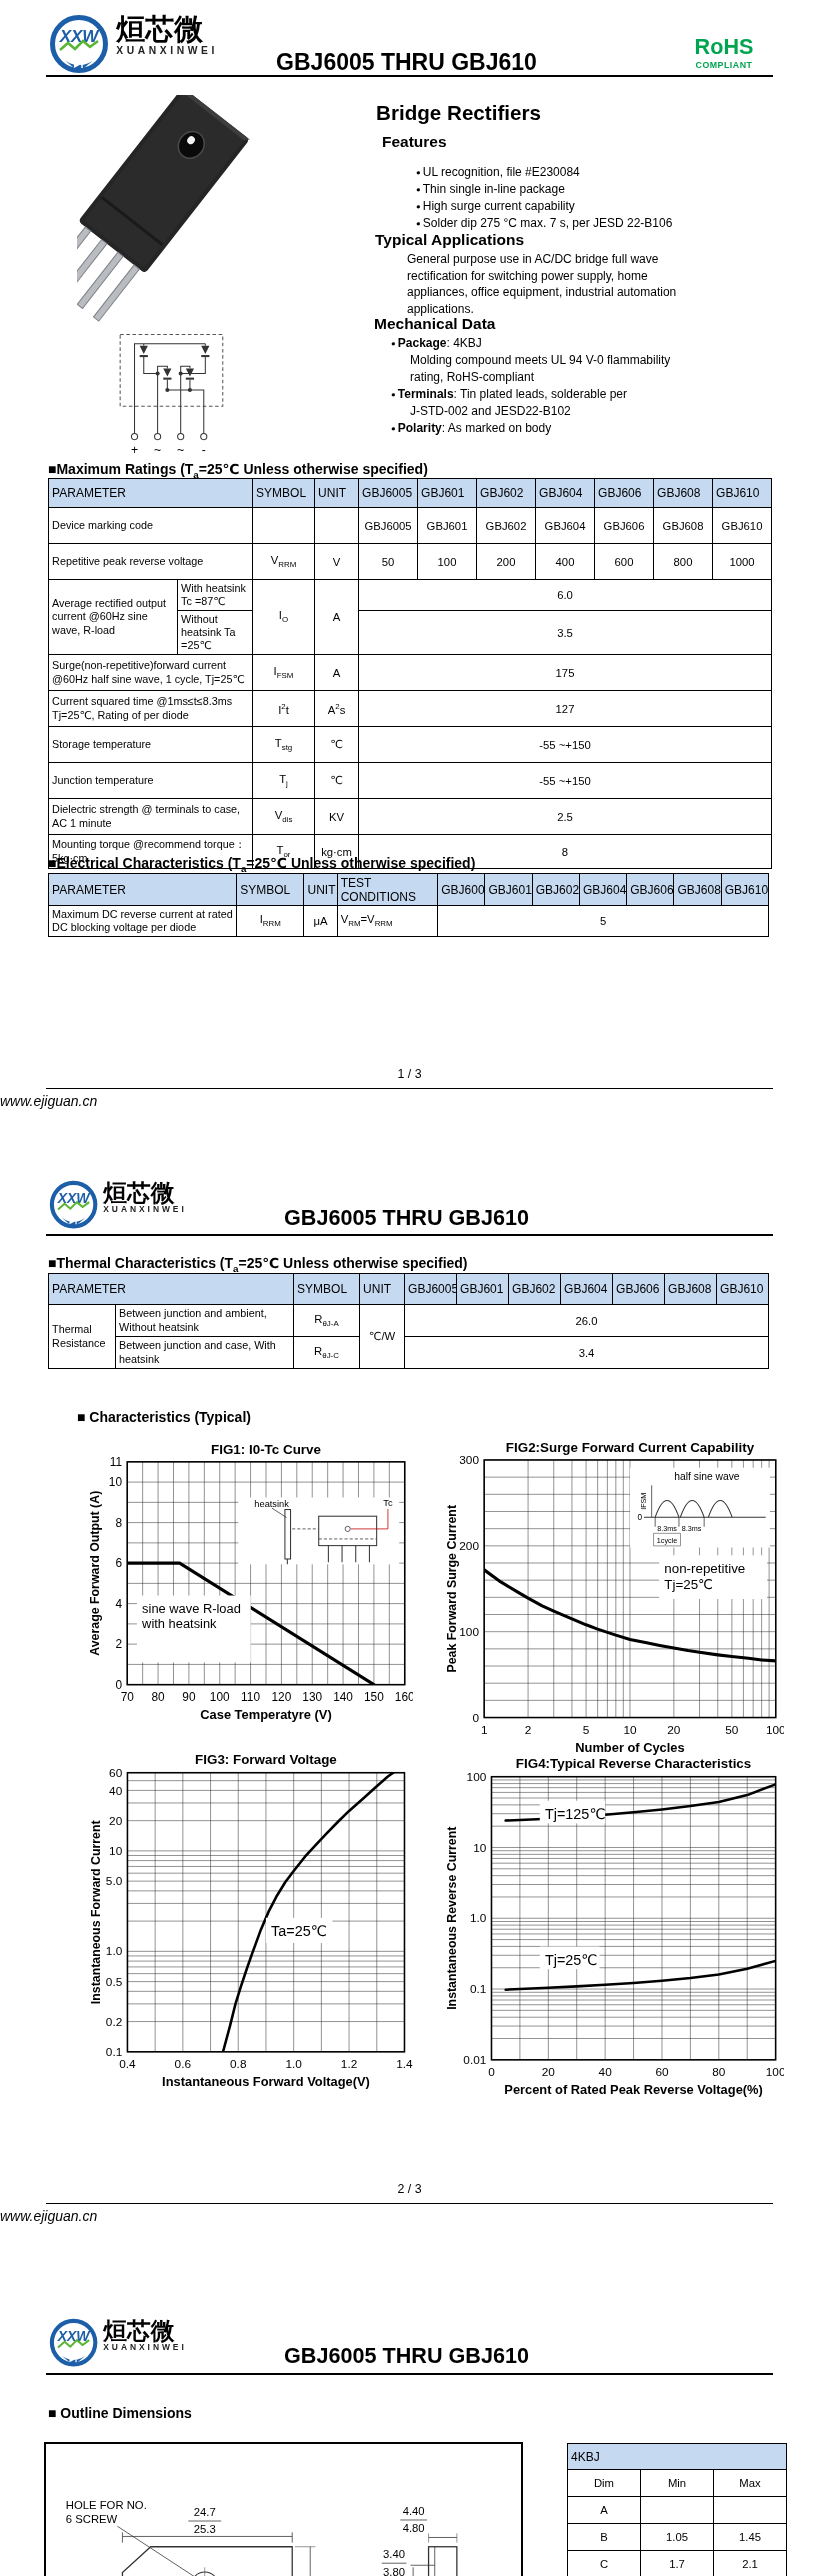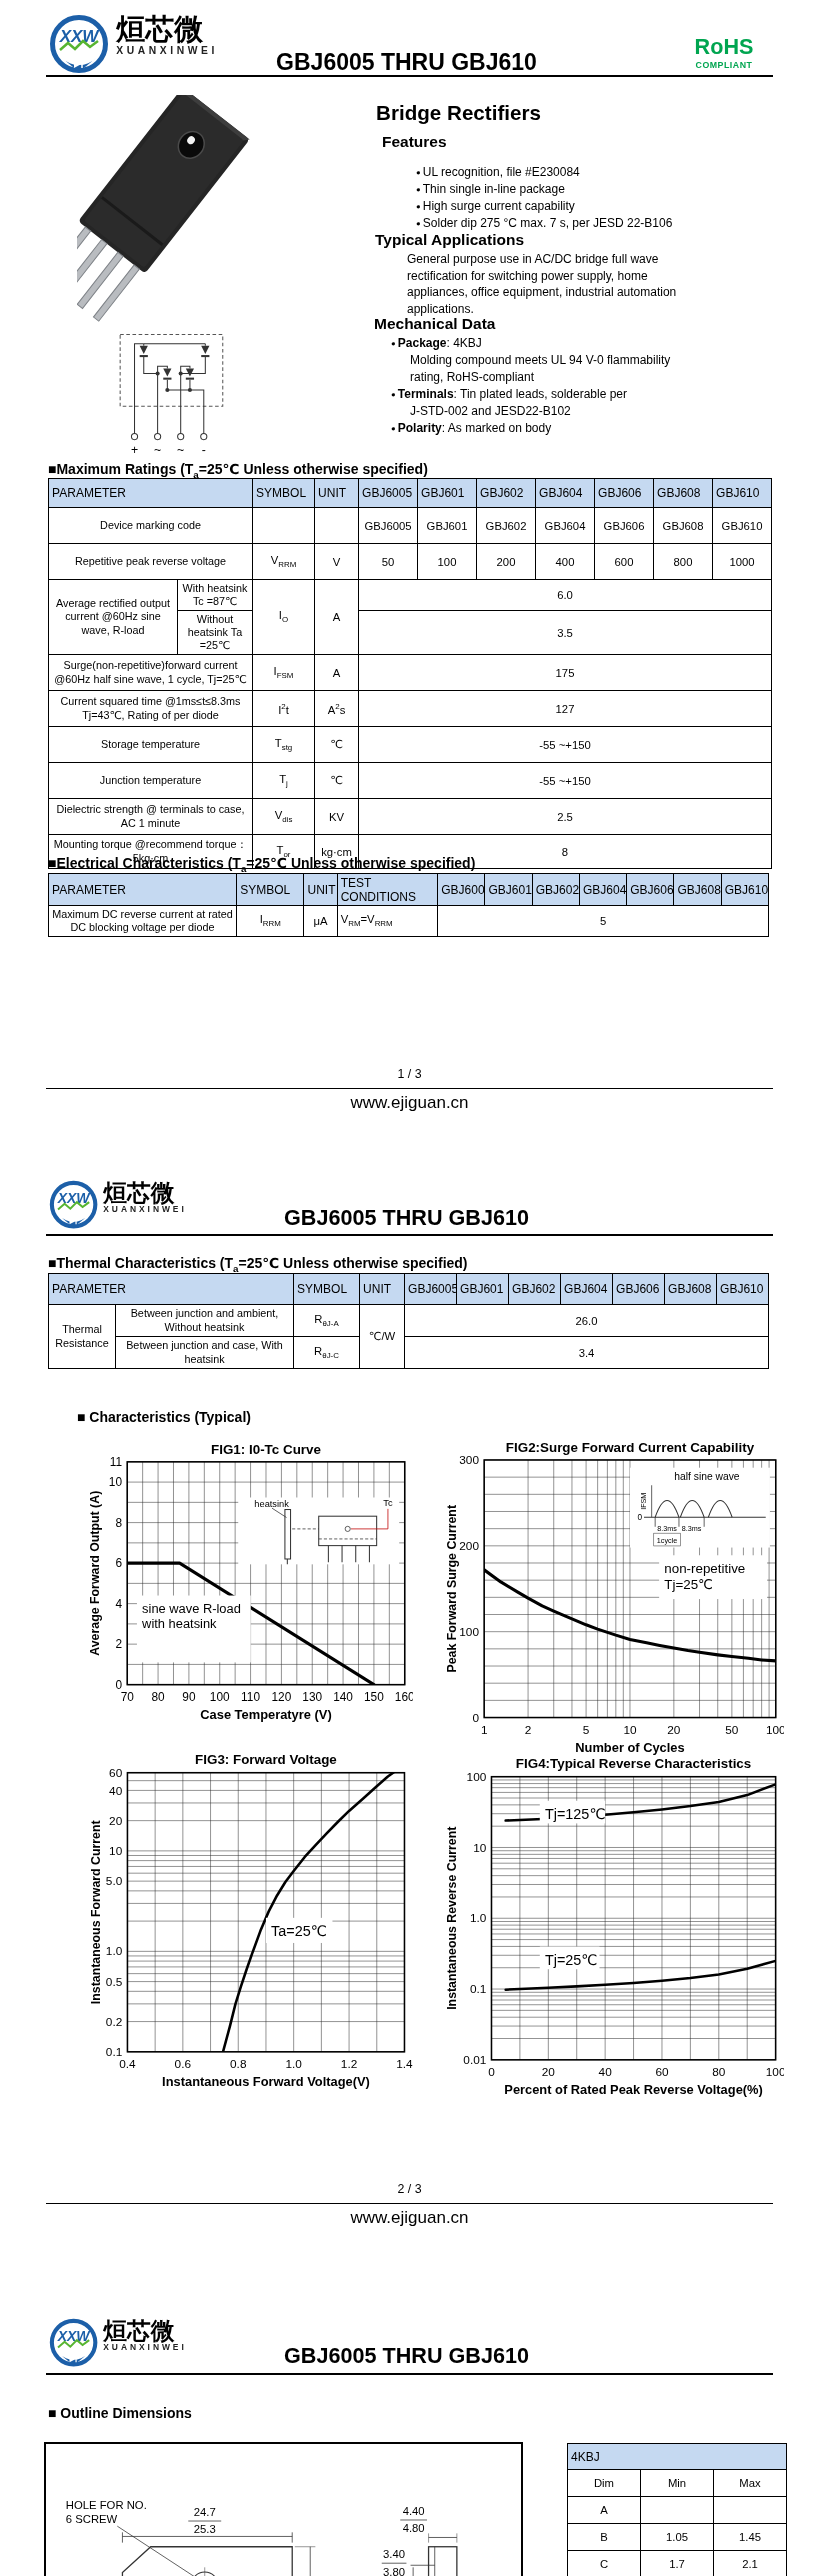--- a/index.html
+++ b/index.html
@@ -16,24 +16,24 @@
   .h-bridge { font-size:20.6px; font-weight:bold; }
   .feat li, .mech-line { font-size:12px; line-height:17px; list-style:none; }
   .bullet::before { content:"● "; font-size:7.7px; vertical-align:1px; }
   .apps-text { font-size:12px; line-height:16.5px; }
   .tbl-head { font-size:14px; font-weight:bold; }
   table { border-collapse:collapse; table-layout:fixed; }
   td, th { border:1px solid #000; font-size:10.8px; padding:1.5px 3.1px; overflow:hidden; }
   tr { border-top:1.5px solid #000; border-bottom:1.5px solid #000; }
   th { background:#c5d9f1; font-size:12px; font-weight:normal; text-align:left; }
   td.c { text-align:center; font-size:11.3px; }
-  td.p { text-align:center; font-size:10.8px; line-height:13.4px; }
+  td.p { text-align:left; font-size:10.8px; line-height:13.4px; }
   sub { font-size:70%; } sup { font-size:70%; }
   .footer-num { position:absolute; width:100%; text-align:center; font-size:12.4px; }
-  .footer-url { position:absolute; width:100%; text-align:center; font-size:17px; }
+  .footer-url { position:absolute; width:100%; text-align:left; font-size:14px;font-style:italic; }
   .chart { position:absolute; }
   svg text { font-family:"Liberation Sans","DejaVu Sans",sans-serif; }
   .kbj-box { position:absolute; border:2.1px solid #000; background:#fff; }
   .dim-pair { font-size:22px; }
 </style>
 </head>
 <body>
 
 <div class="abs" style="left:49px;top:14.4px;display:flex;gap:7.2px;">
   <svg width="60" height="60" viewBox="0 0 120 120">
@@ -196,21 +196,21 @@
     <td class="p">Without heatsink Ta =25℃</td>
     <td class="c" colspan="7">3.5</td>
   </tr>
   <tr style="height:36px">
     <td class="p" colspan="2">Surge(non-repetitive)forward current @60Hz half sine wave, 1 cycle, Tj=25℃</td>
     <td class="c">I<sub>FSM</sub></td>
     <td class="c">A</td>
     <td class="c" colspan="7">175</td>
   </tr>
   <tr style="height:36px">
-    <td class="p" colspan="2">Current squared time @1ms≤t≤8.3ms Tj=43℃, Rating of per diode</td>
+    <td class="p" colspan="2">Current squared time @1ms≤t≤8.3ms Tj=25℃, Rating of per diode</td>
     <td class="c">I<sup>2</sup>t</td>
     <td class="c">A<sup>2</sup>s</td>
     <td class="c" colspan="7">127</td>
   </tr>
   <tr style="height:36px">
     <td class="p" colspan="2">Storage temperature</td>
     <td class="c">T<sub>stg</sub></td>
     <td class="c">℃</td>
     <td class="c" colspan="7">-55 ~+150</td>
   </tr>

